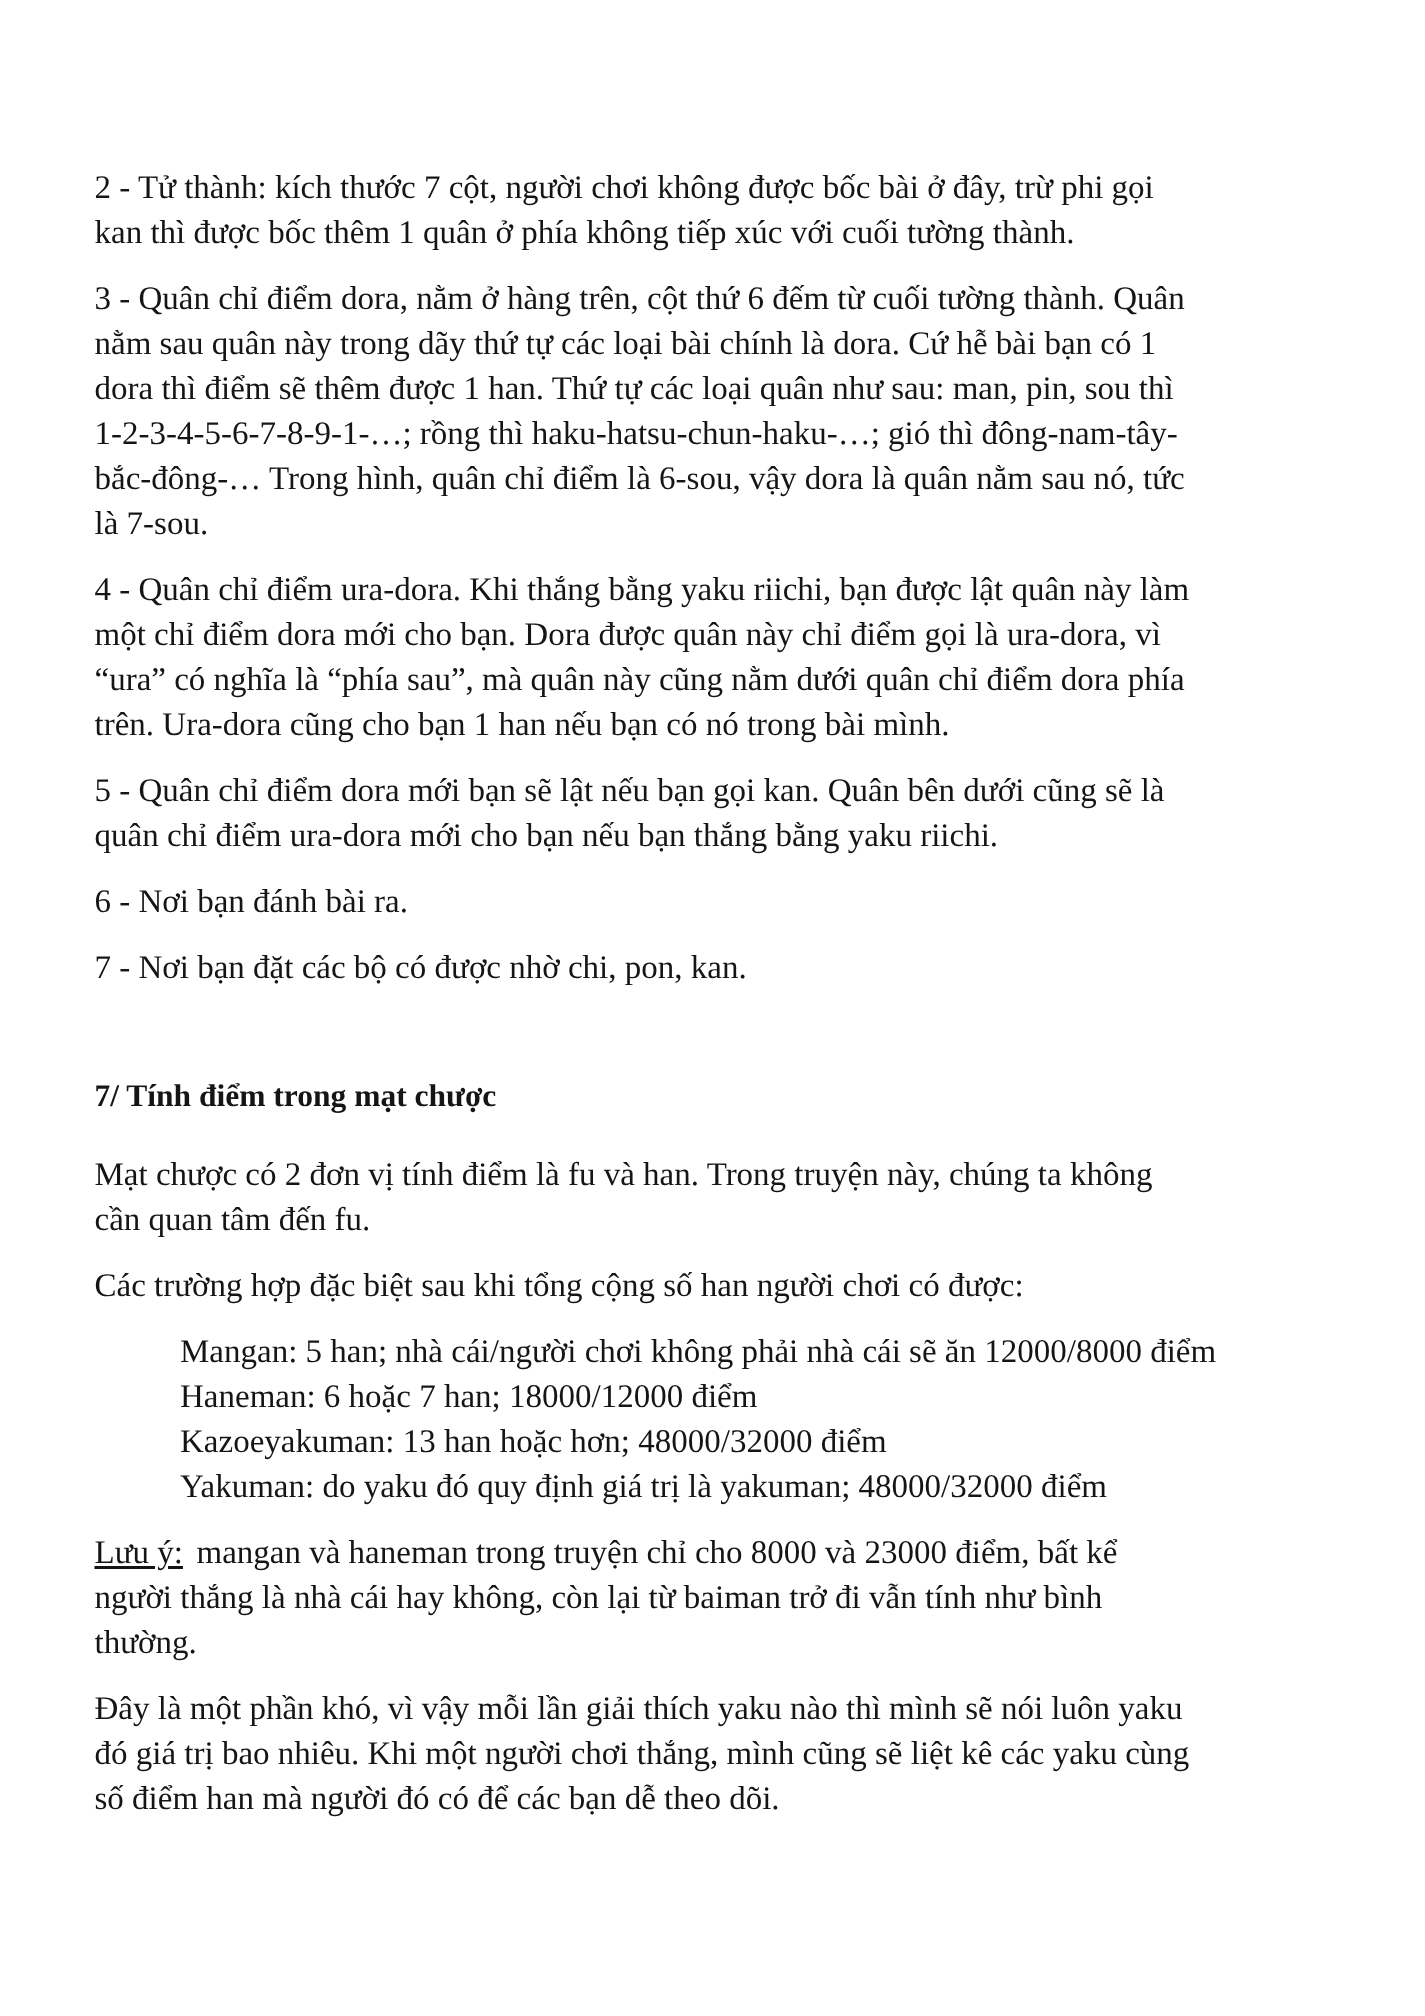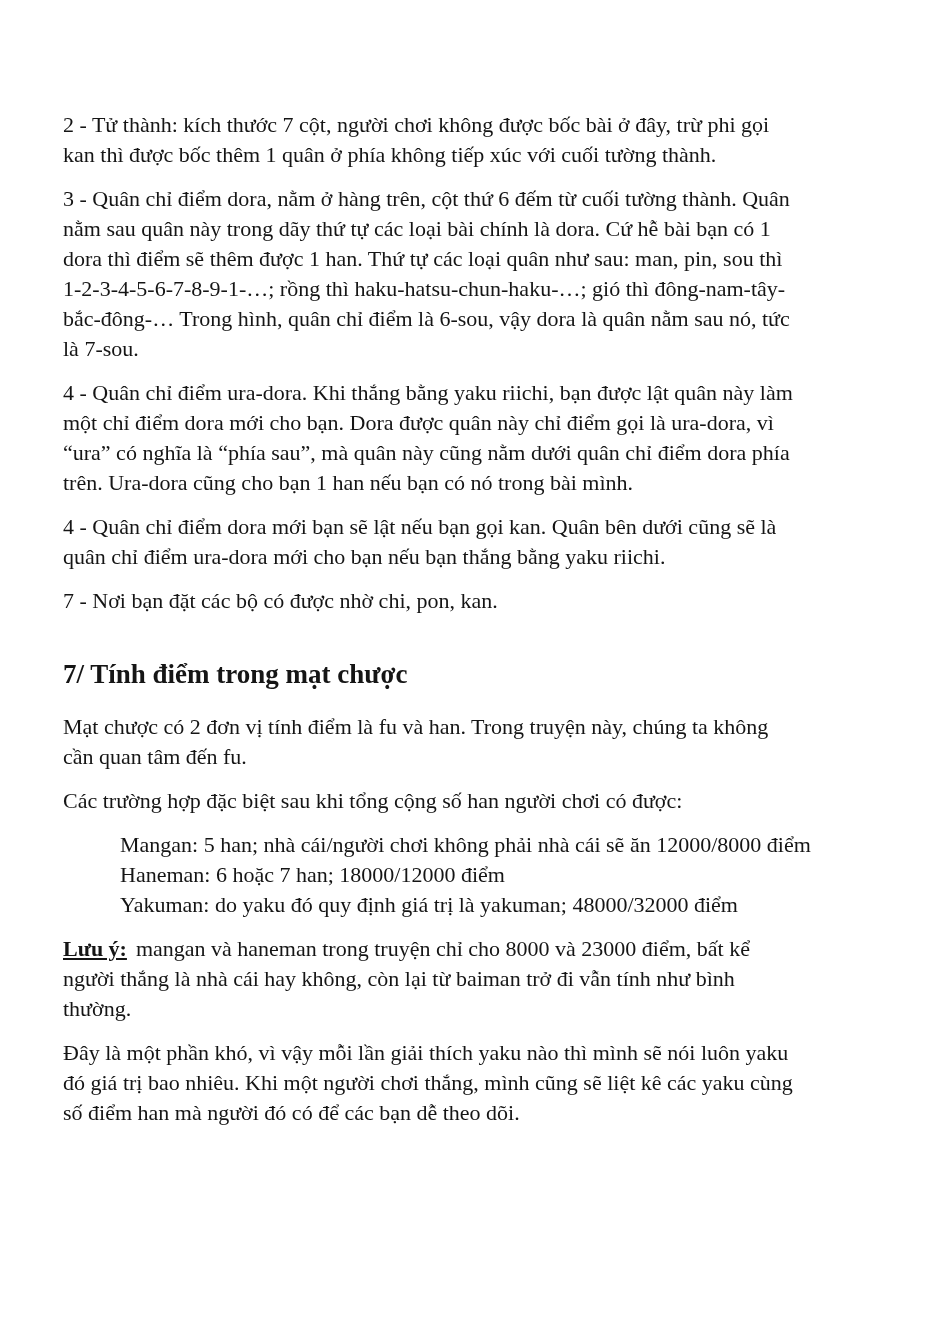--- a/index.html
+++ b/index.html
@@ -18,59 +18,61 @@
   }
   .content {
     padding: 110px 58px 0 63px;
     font-size: 22px;
     line-height: 30px;
   }
   .para {
     margin: 0 0 14px 0;
   }
   .heading {
-    font-size: 27px;
+    font-size: 21px;
     line-height: 36px;
     font-weight: bold;
-    margin: 40px 0 20px 0;
+    margin: 52px 0 20px 0;
   }
   .cases {
     margin: 0 0 14px 57px;
     line-height: 30px;
   }
   .case-line {
     white-space: nowrap;
   }
   .note-label {
-    font-weight: bold;
+    font-weight: normal;
     text-decoration: underline;
     margin-right: 9px;
   }
 </style>
 </head>
 <body>
 
 <div class="page">
   <div class="content">
 
     <p class="para">2 - Tử thành: kích thước 7 cột, người chơi không được bốc bài ở đây, trừ phi gọi kan thì được bốc thêm 1 quân ở phía không tiếp xúc với cuối tường thành.</p>
     <p class="para">3 - Quân chỉ điểm dora, nằm ở hàng trên, cột thứ 6 đếm từ cuối tường thành. Quân nằm sau quân này trong dãy thứ tự các loại bài chính là dora. Cứ hễ bài bạn có 1 dora thì điểm sẽ thêm được 1 han. Thứ tự các loại quân như sau: man, pin, sou thì 1-2-3-4-5-6-7-8-9-1-…; rồng thì haku-hatsu-chun-haku-…; gió thì đông-nam-tây-bắc-đông-… Trong hình, quân chỉ điểm là 6-sou, vậy dora là quân nằm sau nó, tức là 7-sou.</p>
     <p class="para">4 - Quân chỉ điểm ura-dora. Khi thắng bằng yaku riichi, bạn được lật quân này làm một chỉ điểm dora mới cho bạn. Dora được quân này chỉ điểm gọi là ura-dora, vì “ura” có nghĩa là “phía sau”, mà quân này cũng nằm dưới quân chỉ điểm dora phía trên. Ura-dora cũng cho bạn 1 han nếu bạn có nó trong bài mình.</p>
-    <p class="para">4 - Quân chỉ điểm dora mới bạn sẽ lật nếu bạn gọi kan. Quân bên dưới cũng sẽ là quân chỉ điểm ura-dora mới cho bạn nếu bạn thắng bằng yaku riichi.</p>
+    <p class="para">5 - Quân chỉ điểm dora mới bạn sẽ lật nếu bạn gọi kan. Quân bên dưới cũng sẽ là quân chỉ điểm ura-dora mới cho bạn nếu bạn thắng bằng yaku riichi.</p>
+    <p class="para">6 - Nơi bạn đánh bài ra.</p>
     <p class="para">7 - Nơi bạn đặt các bộ có được nhờ chi, pon, kan.</p>
 
     <h2 class="heading">7/ Tính điểm trong mạt chược</h2>
 
     <p class="para">Mạt chược có 2 đơn vị tính điểm là fu và han. Trong truyện này, chúng ta không cần quan tâm đến fu.</p>
 
     <p class="para">Các trường hợp đặc biệt sau khi tổng cộng số han người chơi có được:</p>
 
     <div class="cases">
       <div class="case-line">Mangan: 5 han; nhà cái/người chơi không phải nhà cái sẽ ăn 12000/8000 điểm</div>
       <div class="case-line">Haneman: 6 hoặc 7 han; 18000/12000 điểm</div>
+      <div class="case-line">Kazoeyakuman: 13 han hoặc hơn; 48000/32000 điểm</div>
       <div class="case-line">Yakuman: do yaku đó quy định giá trị là yakuman; 48000/32000 điểm</div>
     </div>
 
     <p class="para"><span class="note-label">Lưu ý:</span><span>mangan và haneman trong truyện chỉ cho 8000 và 23000 điểm, bất kể người thắng là nhà cái hay không, còn lại từ baiman trở đi vẫn tính như bình thường.</span></p>
 
     <p class="para">Đây là một phần khó, vì vậy mỗi lần giải thích yaku nào thì mình sẽ nói luôn yaku đó giá trị bao nhiêu. Khi một người chơi thắng, mình cũng sẽ liệt kê các yaku cùng số điểm han mà người đó có để các bạn dễ theo dõi.</p>
 
   </div>
 </div>
 

